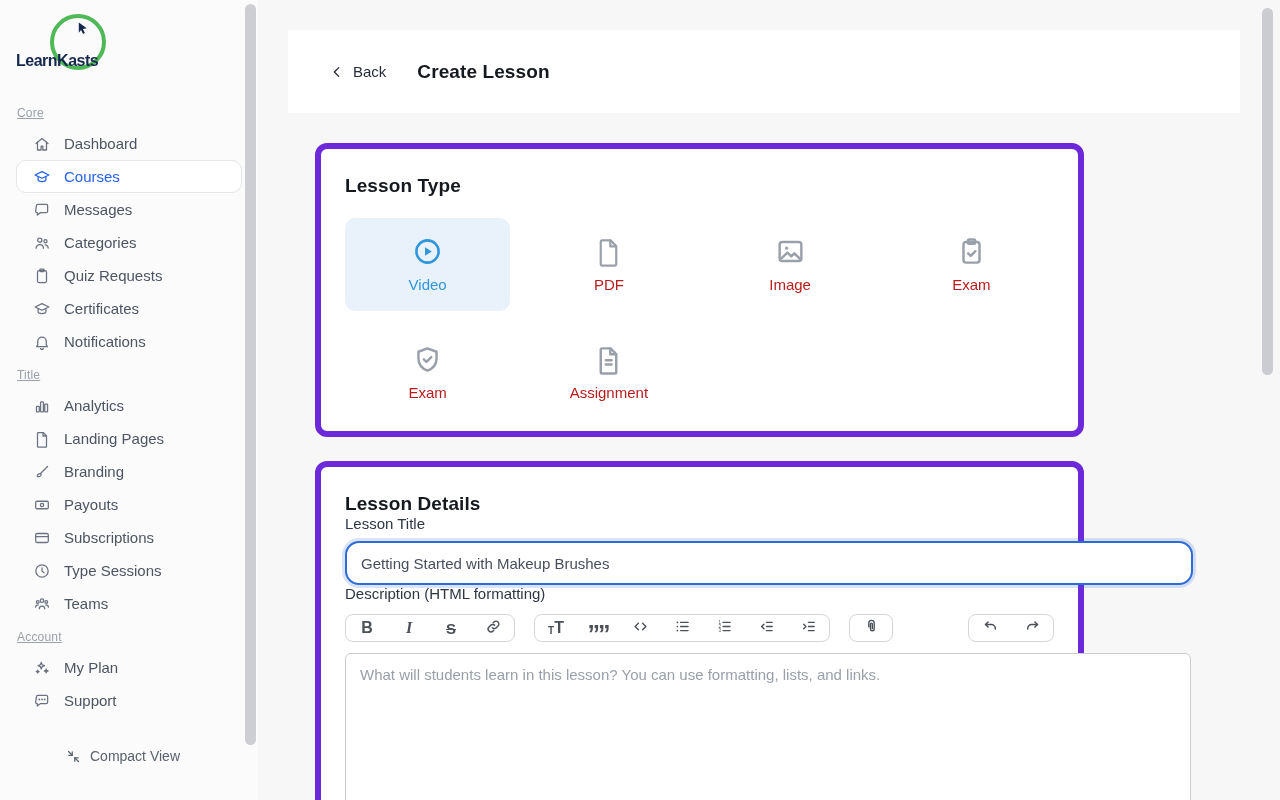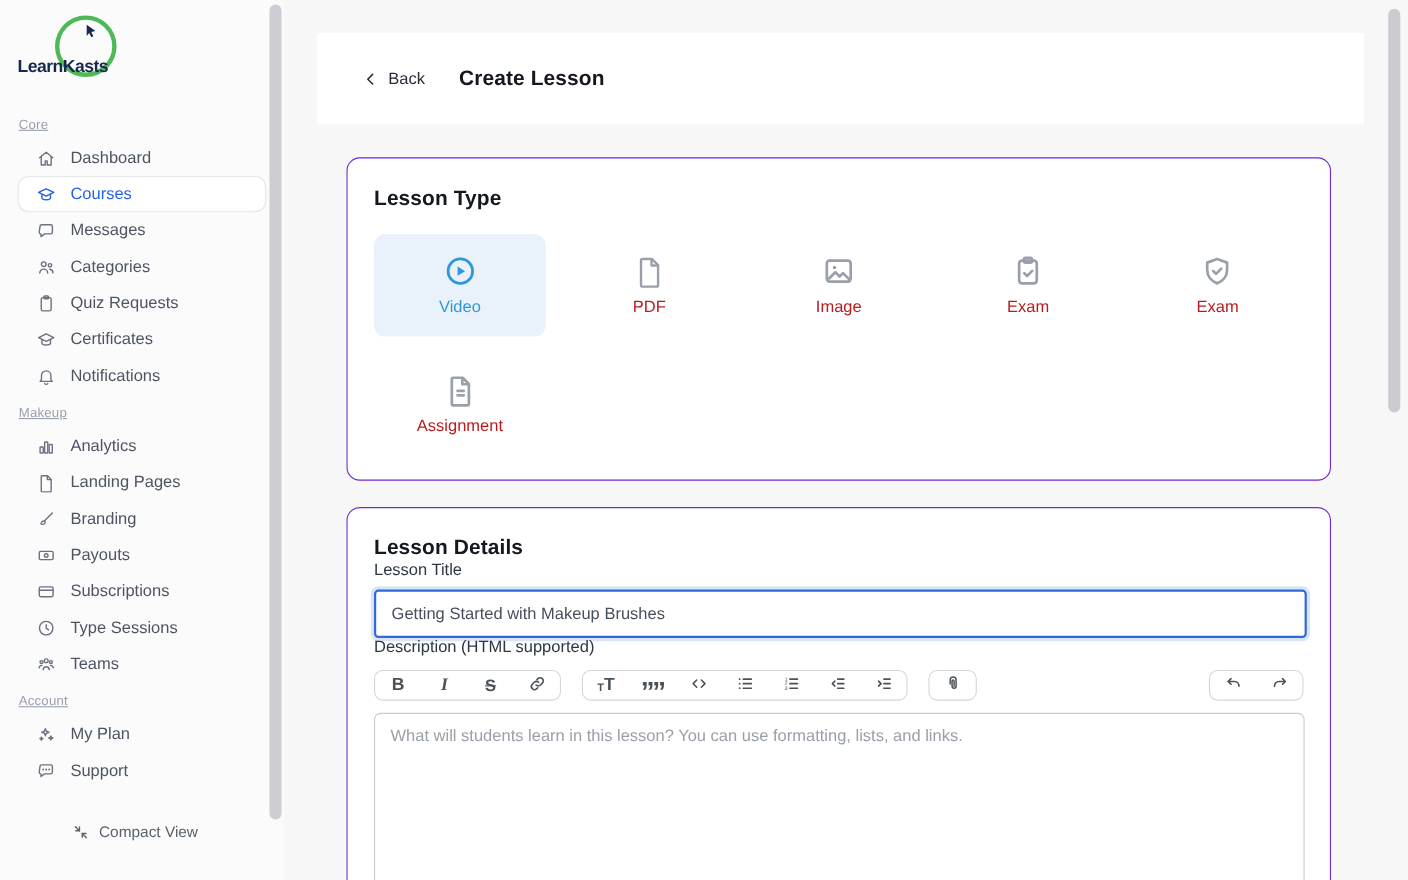--- a/index.html
+++ b/index.html
@@ -56,42 +56,42 @@
     position:absolute; left:30px; top:30px; width:952px; height:83px;
     background:#ffffff; display:flex; align-items:center; padding-left:42px;
   }
   .back-btn {
     display:flex; align-items:center; gap:9px; cursor:pointer;
     color:#272d38; font-size:15px;
   }
   .back-btn .icon { width:14px; height:14px; color:#272d38; }
   .page-title { font-size:19px; font-weight:700; color:#14181f; margin-left:31px; letter-spacing:0.1px; }
   .card {
-    position:absolute; left:57px; width:895px; background:#ffffff;
-    border:1px solid #6d28d9; border-radius:12px; padding:26px 24px;
+    position:absolute; left:57px; width:769px; background:#ffffff;
+    border:6px solid #6d28d9; border-radius:12px; padding:26px 24px;
   }
   .card-title { font-size:19px; font-weight:700; color:#14181f; letter-spacing:0.1px; }
   #lesson-type-card { top:143px; height:294px; }
   .type-grid {
     margin-top:21px;
-    display:grid; grid-template-columns:repeat(5,1fr); gap:15px 16px;
+    display:grid; grid-template-columns:repeat(4,1fr); gap:15px 16px;
   }
   .type-tile {
     height:93px; border-radius:10px; cursor:pointer;
     display:flex; flex-direction:column; align-items:center; justify-content:center; gap:9px;
     color:#b91c1c; font-size:15px;
   }
   .type-tile .icon { width:31px; height:31px; color:#9aa0aa; }
   .type-tile.selected { background:#e9f1fb; color:#2f96dd; }
   .type-tile.selected .icon { color:#2f96dd; }
   #lesson-details-card { top:461px; height:430px; }
   .field-label { font-size:15px; color:#2d3642; }
   .title-input {
     margin-top:9px; width:848px; height:44px;
-    border:2px solid #2e6bd6; border-radius:4px;
+    border:2px solid #2e6bd6; border-radius:14px;
     box-shadow:0 0 0 3px rgba(46,107,214,0.18);
     padding:0 14px; font-size:15px; color:#474f5c;
     font-family:"Liberation Sans", sans-serif; outline:none; display:block;
   }
   .toolbar { margin-top:12px; display:flex; align-items:center; }
   .tb-group {
     display:flex; border:1px solid #d4d6da; border-radius:8px; background:#fff;
     height:28px; align-items:center; overflow:hidden;
   }
   .tb-group + .tb-group { margin-left:19px; }
@@ -189,21 +189,21 @@
       </div>
       <div class="nav-item">
         <span class="icon">
           <svg viewBox="0 0 24 24" fill="none" stroke="currentColor" stroke-width="1.7" stroke-linecap="round" stroke-linejoin="round">
             <path d="M6.3 15.8v-4.6a5.7 5.7 0 0 1 11.4 0v4.6l1.6 2.5H4.7z"></path>
             <path d="M10.2 20.8a2 2 0 0 0 3.6 0"></path>
           </svg>
         </span>
         <span>Notifications</span>
       </div>
-      <div class="nav-section-label">Makeup</div>
+      <div class="nav-section-label">Title</div>
       <div class="nav-item">
         <span class="icon">
           <svg viewBox="0 0 24 24" fill="none" stroke="currentColor" stroke-width="1.7" stroke-linecap="round" stroke-linejoin="round">
             <rect x="4.6" y="12.4" width="3.8" height="7.4" rx="0.8"></rect>
             <rect x="10.1" y="6.4" width="3.8" height="13.4" rx="0.8"></rect>
             <rect x="15.6" y="9.4" width="3.8" height="10.4" rx="0.8"></rect>
           </svg>
         </span>
         <span>Analytics</span>
       </div>
@@ -361,21 +361,21 @@
         </div>
       </div>
   </section>
 
   <section class="card" id="lesson-details-card">
     <h2 class="card-title">Lesson Details</h2>
 
     <div class="field-label">Lesson Title</div>
     <input class="title-input" type="text" value="Getting Started with Makeup Brushes" style="">
 
-    <div class="field-label">Description (HTML supported)</div>
+    <div class="field-label">Description (HTML formatting)</div>
     <div class="toolbar" id="editor-toolbar">
         <div class="tb-group">
           <button class="tb-btn">
             <span class="tb-txt-b">B</span>
           </button>
           <button class="tb-btn">
             <span class="tb-txt-i">I</span>
           </button>
           <button class="tb-btn">
             <span class="tb-txt-s">S</span>

